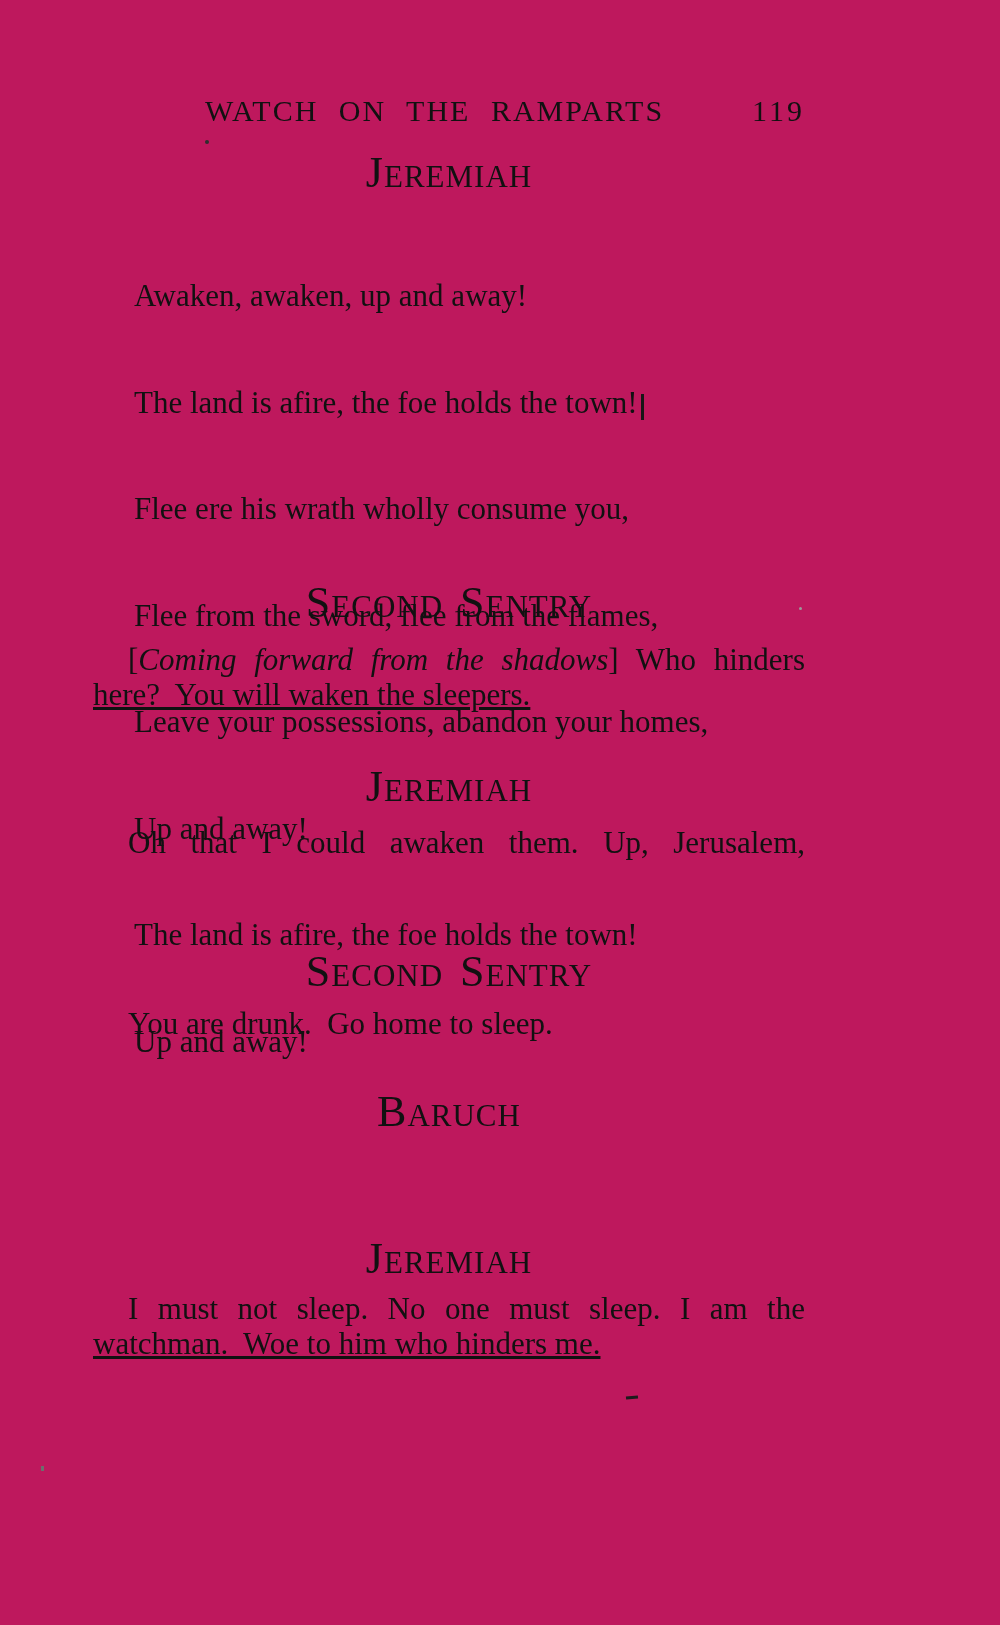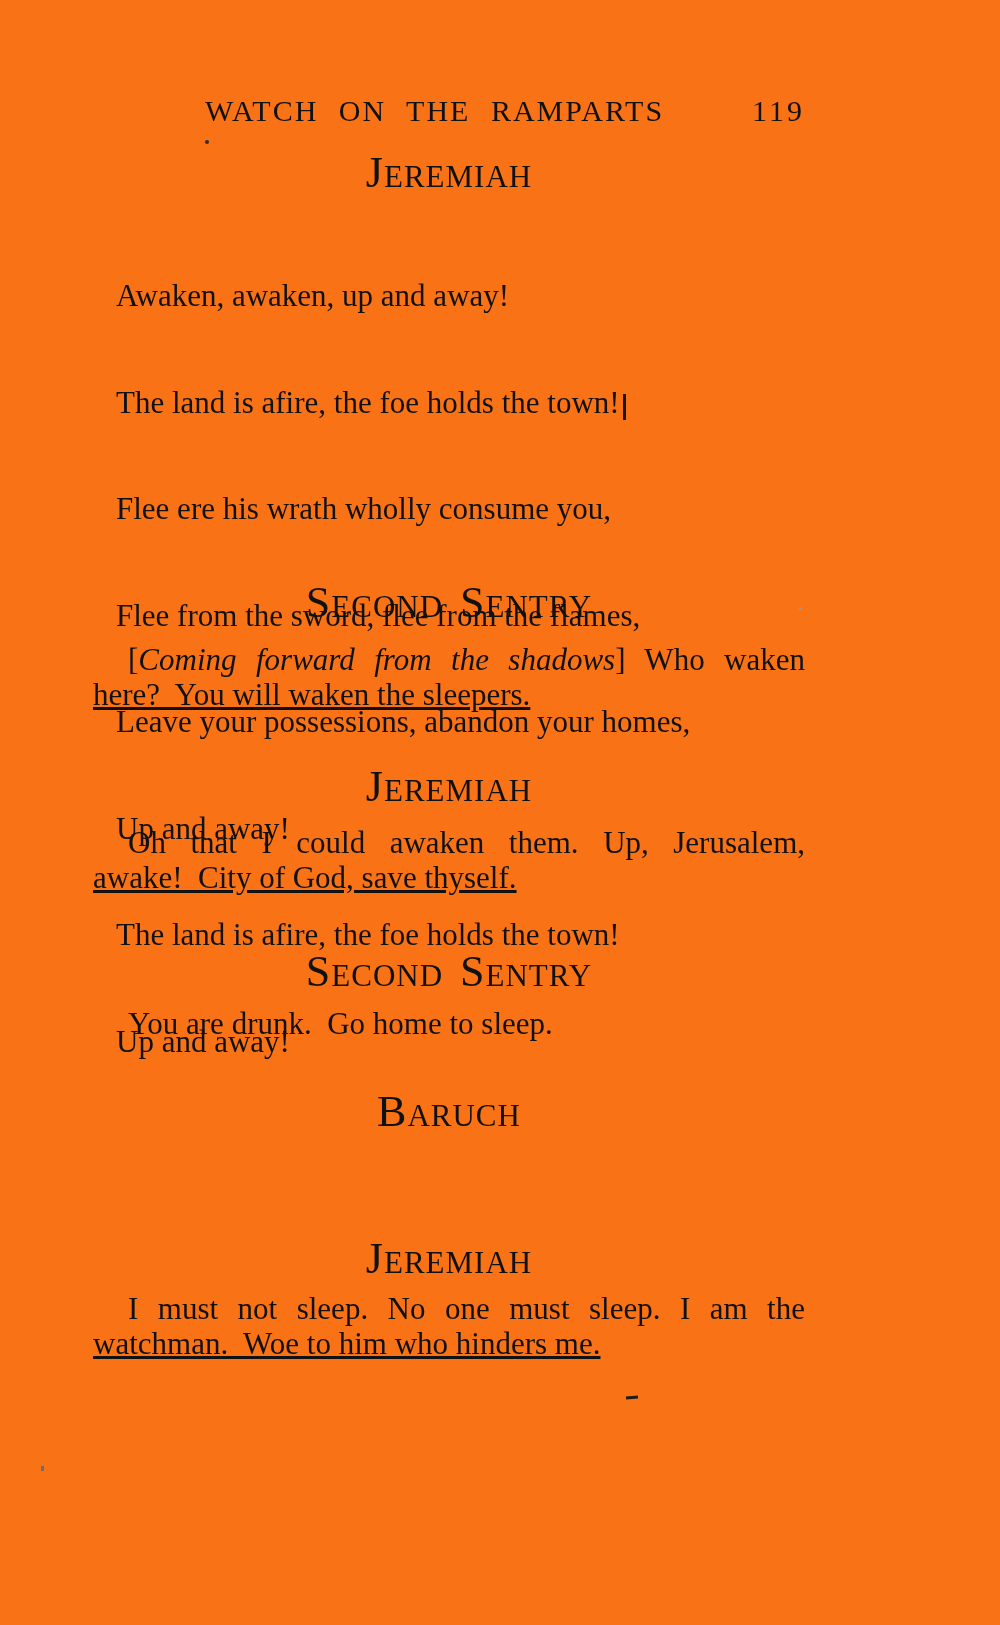--- a/index.html
+++ b/index.html
@@ -1,20 +1,20 @@
 <!DOCTYPE html>
 <html><head>
 <meta charset="utf-8">
 <style>
   html, body { margin: 0; padding: 0; background: #ffffff; }
   .page {
     position: relative;
     width: 1000px;
     height: 1625px;
-    background: #f97316;
+    background: #be185d;
     color: #111111;
     font-family: "Liberation Serif", "DejaVu Serif", serif;
     font-size: 31px;
     overflow: hidden;
   }
   .header {
     position: absolute;
     top: 94px;
     left: 205px;
     width: 600px;
@@ -36,21 +36,21 @@
     text-align: center;
     font-variant: small-caps;
     font-size: 44px;
     letter-spacing: 1px;
     word-spacing: 5px;
     line-height: 36px;
   }
   .verse {
     position: absolute;
     top: 207px;
-    left: 116px;
+    left: 134px;
     line-height: 35.5px;
     white-space: pre-wrap;
   }
   .prose-line {
     position: absolute;
     line-height: 35.5px;
     white-space: pre-wrap;
   }
   .cont { left: 93px; text-decoration: underline; }
   .ind  { left: 128px; }
@@ -93,27 +93,26 @@
     <div>Flee ere his wrath wholly consume you,</div>
     <div>Flee from the sword, flee from the flames,</div>
     <div>Leave your possessions, abandon your homes,</div>
     <div>Up and away!</div>
     <div>The land is afire, the foe holds the town!</div>
     <div>Up and away!</div>
   </div>
 
   <div class="speaker" style="top:585px">Second Sentry</div>
   <div class="prose-line just" style="top:642px">
-    <span>[</span><span class="dir">Coming forward from the shadows</span><span>]</span><span>  Who waken</span>
+    <span>[</span><span class="dir">Coming forward from the shadows</span><span>]</span><span>  Who hinders</span>
   </div>
   <div class="prose-line cont" style="top:677px">here?  You will waken the sleepers.</div>
 
   <div class="speaker" style="top:769px">Jeremiah</div>
   <div class="prose-line just" style="top:825px">Oh that I could awaken them.  Up, Jerusalem,</div>
-  <div class="prose-line cont" style="top:860px">awake!  City of God, save thyself.</div>
 
   <div class="speaker" style="top:954px">Second Sentry</div>
   <div class="prose-line ind" style="top:1006px">You are drunk.  Go home to sleep.</div>
 
   <div class="speaker" style="top:1094px">Baruch</div>
 
   <div class="speaker" style="top:1241px">Jeremiah</div>
   <div class="prose-line just" style="top:1291px">I must not sleep.  No one must sleep.  I am the</div>
   <div class="prose-line cont" style="top:1326px">watchman.  Woe to him who hinders me.</div>
 

